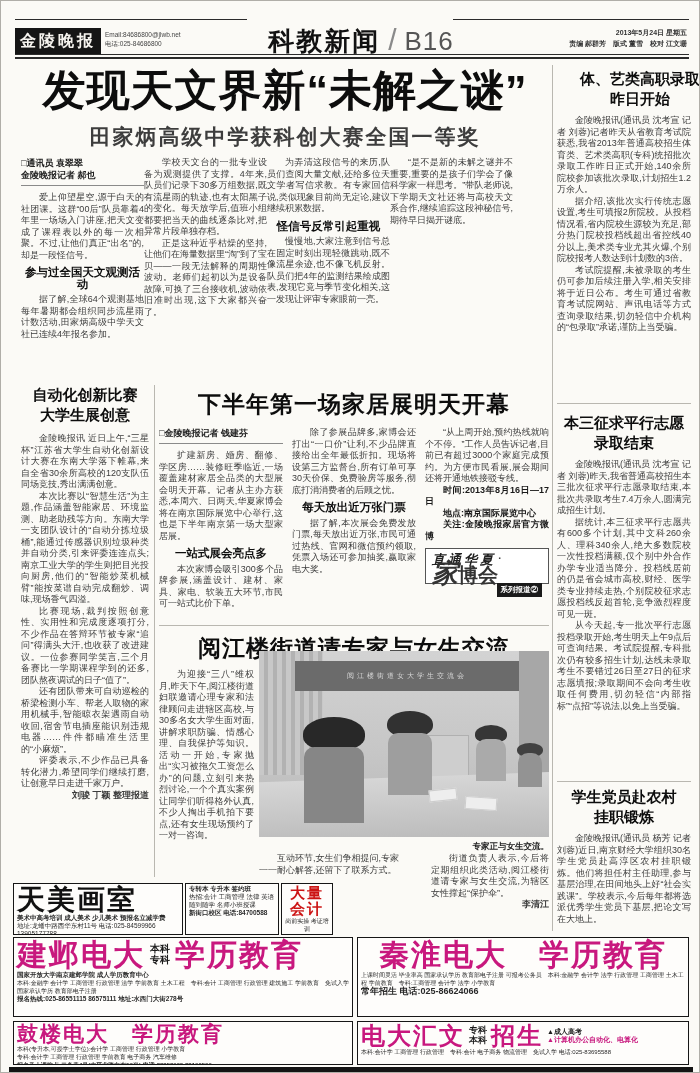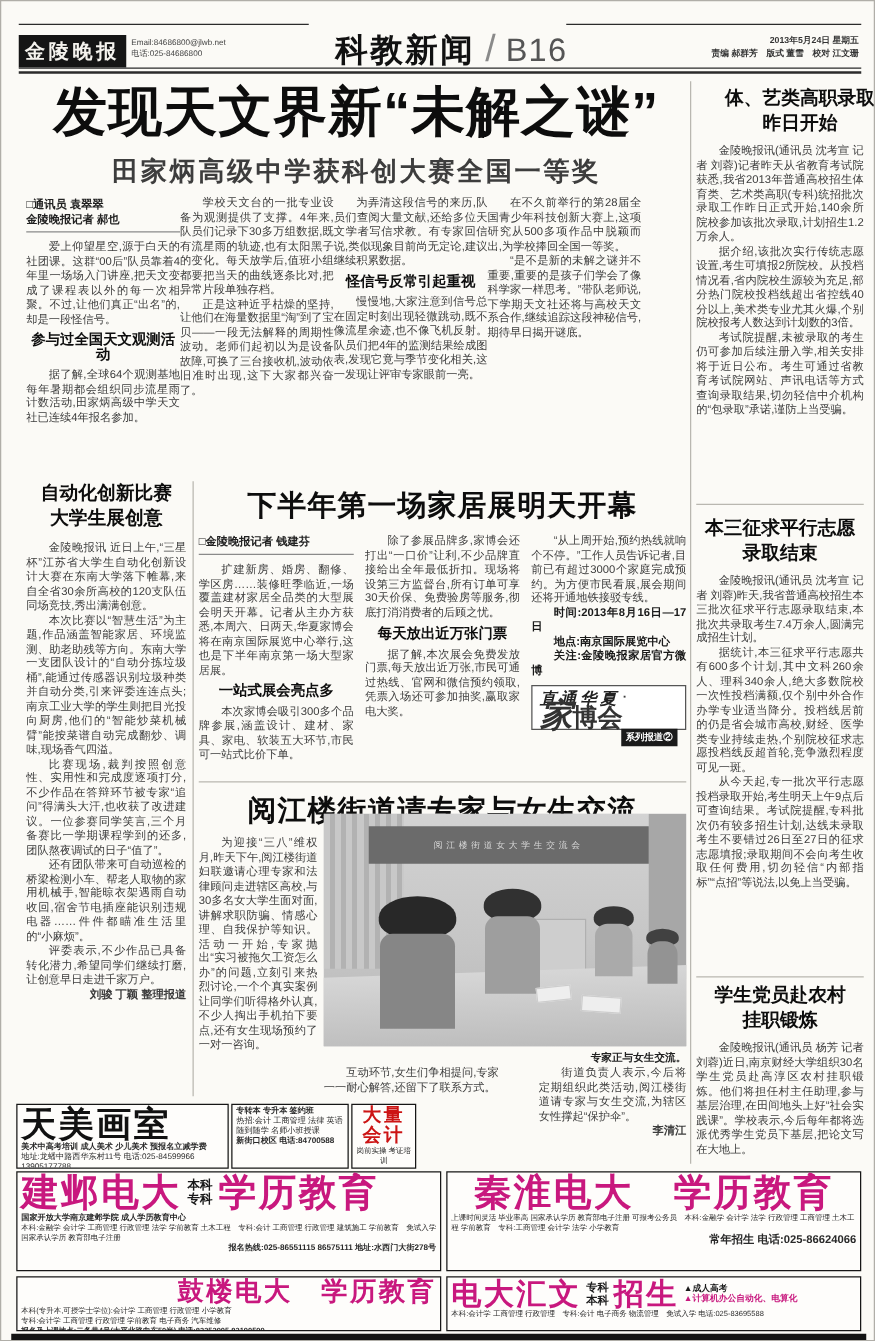--- a/index.html
+++ b/index.html
@@ -56,21 +56,21 @@
   .ph-desk{position:absolute;left:-6px;bottom:-10px;width:310px;height:70px;
            background:linear-gradient(180deg,#d8d6cd,#bcb9af);transform:skewY(-2deg);}
   .person{position:absolute;}
   .person .head{width:100%;border-radius:50% 50% 42% 42%;background:#332e27;}
   .person .torso{border-radius:10px 10px 0 0;margin:-4px auto 0;}
   .paper{position:absolute;background:#efeeea;border:1px solid #cfcdc4;}
   .photo-caption{left:258px;top:840px;width:290px;text-align:right;font-size:8.5px;font-weight:bold;color:#222;}
   
   .ad-strip{display:flex;gap:2px;}
   .ad-box{border:1.5px solid #161616;background:#fefdfb;box-sizing:border-box;overflow:hidden;padding:1px 3px;}
-  .magenta{color:#c8187e;text-align:right;}
+  .magenta{color:#c8187e;}
   .red{color:#cc1414;}
   .ad-huge{font-weight:bold;letter-spacing:2px;line-height:1.05;white-space:nowrap;}
   .tiny{font-size:6.5px;line-height:8px;color:#2a2a2a;}
   .stack{display:inline-flex;flex-direction:column;font-weight:bold;color:#1a1a1a;line-height:1.05;vertical-align:middle;}
   .bottom-bar{left:8px;top:1066px;width:684px;height:5px;background:#141414;}
 </style>
 </head>
 <body>
 
 <div class="page">
@@ -110,21 +110,20 @@
     <div class="col" style="width:123px;">
       <p>学校天文台的一批专业设备为观测提供了支撑。4年来,队员们记录下30多万组数据,既有流星雨的轨迹,也有太阳黑子的变化。每天放学后,值班小组都要把当天的曲线逐条比对,把异常片段单独存档。</p>
       <p>正是这种近乎枯燥的坚持,让他们在海量数据里“淘”到了宝贝——一段无法解释的周期性波动。老师们起初以为是设备故障,可换了三台接收机,波动依旧准时出现,这下大家都兴奋了。</p>
     </div>
     <div class="col" style="width:123px;">
       <p>为弄清这段信号的来历,队员们查阅大量文献,还给多位天文学者写信求教。有专家回信说,类似现象目前尚无定论,建议继续积累数据。</p>
       <div class="crosshead">怪信号反常引起重视</div>
       <p>慢慢地,大家注意到信号总在固定时刻出现轻微跳动,既不像流星余迹,也不像飞机反射。队员们把4年的监测结果绘成图表,发现它竟与季节变化相关,这一发现让评审专家眼前一亮。</p>
     </div>
     <div class="col" style="width:123px;">
-      <p>在不久前举行的第28届全国青少年科技创新大赛上,这项研究从500多项作品中脱颖而出,为学校捧回全国一等奖。</p>
       <p>“是不是新的未解之谜并不重要,重要的是孩子们学会了像科学家一样思考。”带队老师说,下学期天文社还将与高校天文系合作,继续追踪这段神秘信号,期待早日揭开谜底。</p>
     </div>
   </div>
 
   <div class="abs vrule" style="left:153px;top:384px;height:492px;"></div>
   <div class="abs vrule" style="left:551px;top:64px;height:866px;"></div>
   <div class="abs hrule" style="left:158px;top:624px;width:390px;"></div>
   <div class="abs hrule" style="left:556px;top:402px;width:134px;"></div>
   <div class="abs hrule" style="left:556px;top:780px;width:134px;"></div>
 

